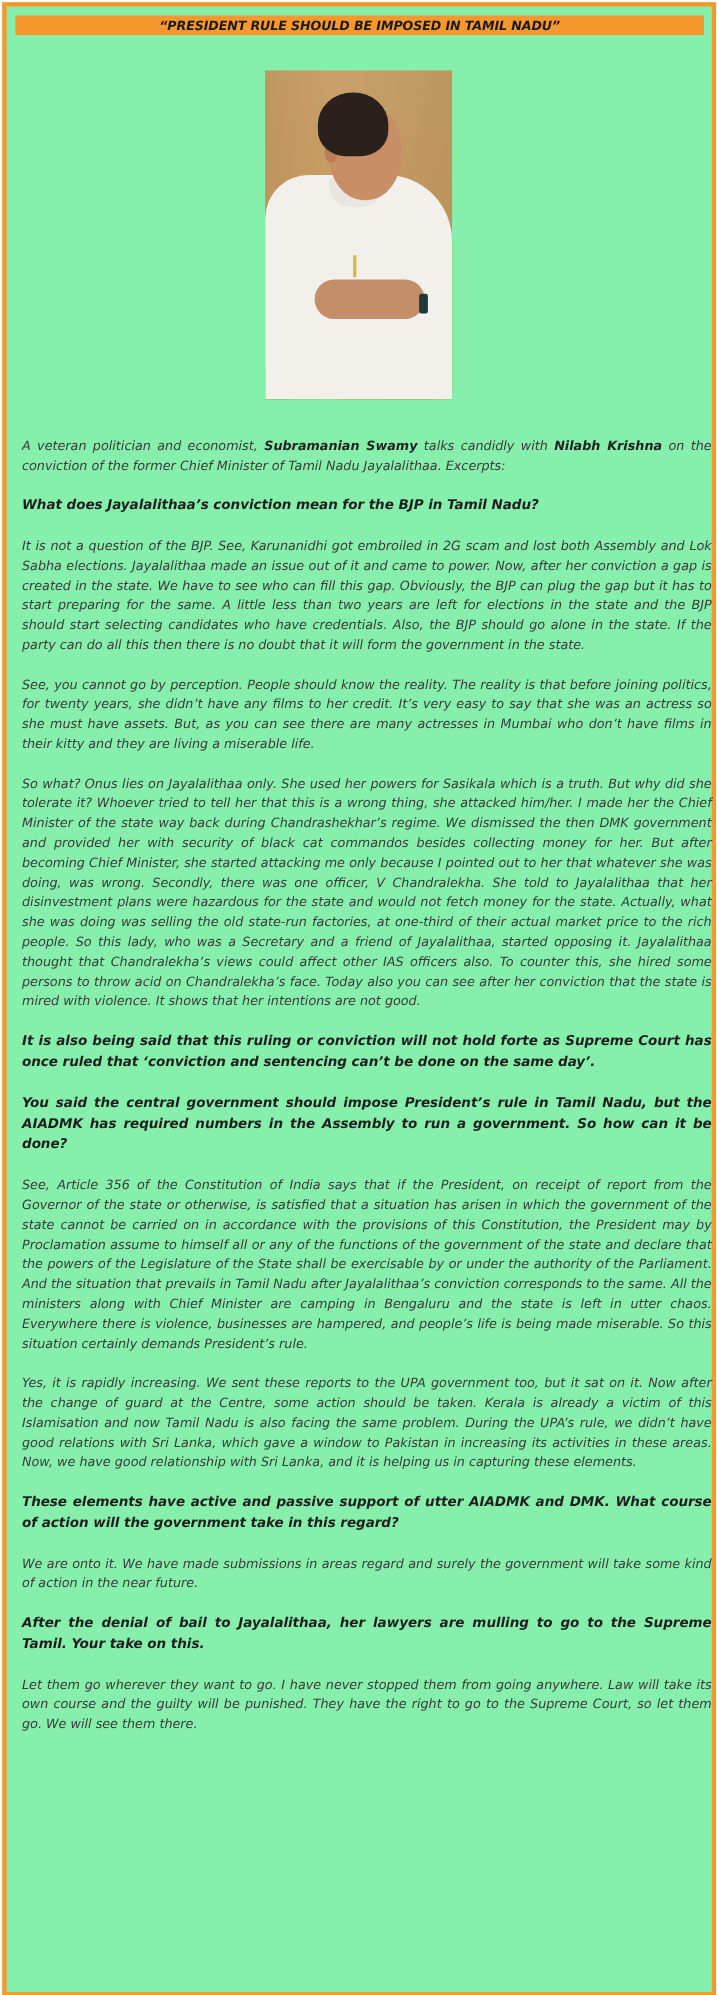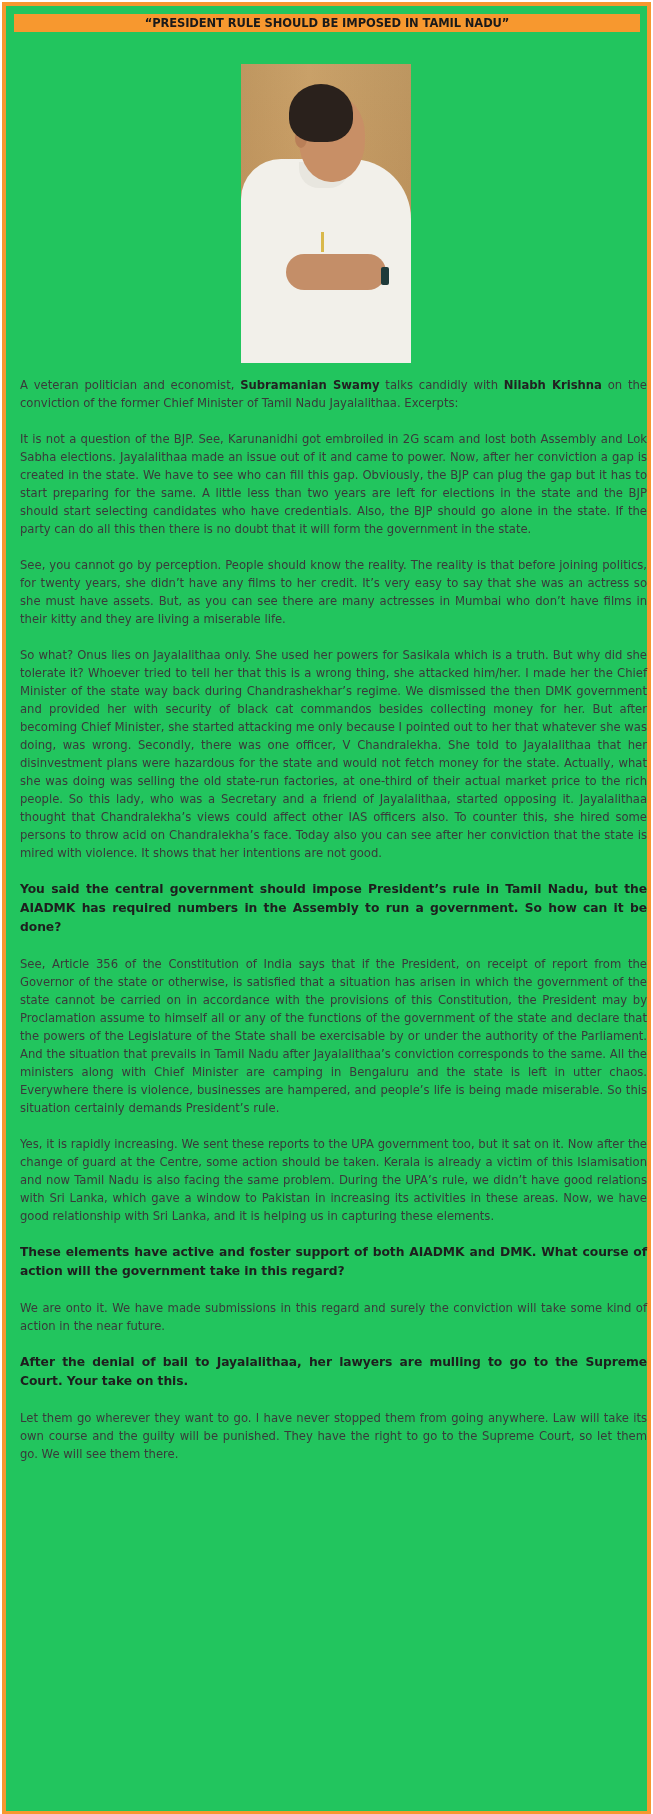--- a/index.html
+++ b/index.html
@@ -1,19 +1,19 @@
 <!DOCTYPE html>
 <html><head>
   <meta charset="utf-8">
   <style>
     html, body { margin: 0; padding: 0; background: #ffffff; }
     body { width: 653px; height: 1814px; overflow: hidden; position: relative; }
     .frame {
       position: absolute; left: 2px; top: 2px; width: 641px; height: 1805px;
-      border: 4px solid #f7982f; background: #22c55e;
+      border: 4px solid #f7982f; background: #86efac; font-style: italic;
     }
     .title-bar {
       position: absolute; left: 8px; top: 8px; width: 626px; height: 18px;
       background: #f7982f; text-align: center;
       font-family: "DejaVu Sans", sans-serif; font-size: 11.5px; font-weight: bold;
       line-height: 18px; color: #1a1a1a; letter-spacing: -0.1px;
     }
     .photo {
       position: absolute; left: 235px; top: 58px; width: 170px; height: 299px;
       overflow: hidden;
@@ -32,21 +32,21 @@
     .photo .table { position:absolute; left:30px; top:230px; width:220px; height:120px; background:#b98a54; transform: rotate(-28deg); transform-origin: left top; }
     .photo .chair { position:absolute; left:0; top:270px; width:24px; height:29px; background:#5a1e22; border-radius: 0 8px 0 0; }
     .content {
       position: absolute; left: 14px; top: 368px; width: 627px;
       font-family: "DejaVu Sans", sans-serif; font-size: 11.6px; line-height: 18px;
       color: #3a3a3a; text-align: justify;
     }
     .content p { margin: 0 0 18px 0; }
     .content p.q { color: #1e1e1e; font-weight: bold; font-size: 12.3px; line-height: 19px; letter-spacing: -0.05px; }
     .content b { color: #222; }
-    .content p.intro { margin-top: 2px; }
+    .content p.intro { margin-top: 22px; }
   </style>
 </head>
 <body>
 
 <div class="frame">
   <div class="title-bar">“PRESIDENT RULE SHOULD BE IMPOSED IN TAMIL NADU”</div>
 
   <div class="photo" title="Subramanian Swamy seated at a wooden table, gesturing while talking">
     <div class="wall-shade"></div>
     <div class="table"></div>
@@ -57,31 +57,33 @@
     <div class="face"></div>
     <div class="ear"></div>
     <div class="hair"></div>
     <div class="hands"></div>
     <div class="watch"></div>
   </div>
 
   <div class="content">
     <p class="intro"><span>A veteran politician and economist, </span><b>Subramanian Swamy</b><span> talks candidly with </span><b>Nilabh Krishna</b><span> on the conviction of the former Chief Minister of Tamil Nadu Jayalalithaa. Excerpts:</span></p>
 
+    <p class="q">What does Jayalalithaa’s conviction mean for the BJP in Tamil Nadu?</p>
     <p>It is not a question of the BJP. See, Karunanidhi got embroiled in 2G scam and lost both Assembly and Lok Sabha elections. Jayalalithaa made an issue out of it and came to power. Now, after her conviction a gap is created in the state. We have to see who can fill this gap. Obviously, the BJP can plug the gap but it has to start preparing for the same. A little less than two years are left for elections in the state and the BJP should start selecting candidates who have credentials. Also, the BJP should go alone in the state. If the party can do all this then there is no doubt that it will form the government in the state.</p>
 
     <p>See, you cannot go by perception. People should know the reality. The reality is that before joining politics, for twenty years, she didn’t have any films to her credit. It’s very easy to say that she was an actress so she must have assets. But, as you can see there are many actresses in Mumbai who don’t have films in their kitty and they are living a miserable life.</p>
 
     <p>So what? Onus lies on Jayalalithaa only. She used her powers for Sasikala which is a truth. But why did she tolerate it? Whoever tried to tell her that this is a wrong thing, she attacked him/her. I made her the Chief Minister of the state way back during Chandrashekhar’s regime. We dismissed the then DMK government and provided her with security of black cat commandos besides collecting money for her. But after becoming Chief Minister, she started attacking me only because I pointed out to her that whatever she was doing, was wrong. Secondly, there was one officer, V Chandralekha. She told to Jayalalithaa that her disinvestment plans were hazardous for the state and would not fetch money for the state. Actually, what she was doing was selling the old state-run factories, at one-third of their actual market price to the rich people. So this lady, who was a Secretary and a friend of Jayalalithaa, started opposing it. Jayalalithaa thought that Chandralekha’s views could affect other IAS officers also. To counter this, she hired some persons to throw acid on Chandralekha’s face. Today also you can see after her conviction that the state is mired with violence. It shows that her intentions are not good.</p>
 
+    <p class="q">It is also being said that this ruling or conviction will not hold forte as Supreme Court has once ruled that ‘conviction and sentencing can’t be done on the same day’.</p>
 
     <p class="q">You said the central government should impose President’s rule in Tamil Nadu, but the AIADMK has required numbers in the Assembly to run a government. So how can it be done?</p>
     <p>See, Article 356 of the Constitution of India says that if the President, on receipt of report from the Governor of the state or otherwise, is satisfied that a situation has arisen in which the government of the state cannot be carried on in accordance with the provisions of this Constitution, the President may by Proclamation assume to himself all or any of the functions of the government of the state and declare that the powers of the Legislature of the State shall be exercisable by or under the authority of the Parliament. And the situation that prevails in Tamil Nadu after Jayalalithaa’s conviction corresponds to the same. All the ministers along with Chief Minister are camping in Bengaluru and the state is left in utter chaos. Everywhere there is violence, businesses are hampered, and people’s life is being made miserable. So this situation certainly demands President’s rule.</p>
 
     <p>Yes, it is rapidly increasing. We sent these reports to the UPA government too, but it sat on it. Now after the change of guard at the Centre, some action should be taken. Kerala is already a victim of this Islamisation and now Tamil Nadu is also facing the same problem. During the UPA’s rule, we didn’t have good relations with Sri Lanka, which gave a window to Pakistan in increasing its activities in these areas. Now, we have good relationship with Sri Lanka, and it is helping us in capturing these elements.</p>
 
-    <p class="q">These elements have active and foster support of both AIADMK and DMK. What course of action will the government take in this regard?</p>
-    <p>We are onto it. We have made submissions in this regard and surely the conviction will take some kind of action in the near future.</p>
+    <p class="q">These elements have active and passive support of utter AIADMK and DMK. What course of action will the government take in this regard?</p>
+    <p>We are onto it. We have made submissions in areas regard and surely the government will take some kind of action in the near future.</p>
 
-    <p class="q">After the denial of bail to Jayalalithaa, her lawyers are mulling to go to the Supreme Court. Your take on this.</p>
+    <p class="q">After the denial of bail to Jayalalithaa, her lawyers are mulling to go to the Supreme Tamil. Your take on this.</p>
     <p>Let them go wherever they want to go. I have never stopped them from going anywhere. Law will take its own course and the guilty will be punished. They have the right to go to the Supreme Court, so let them go. We will see them there.</p>
   </div>
 </div>
 
 </body></html>

